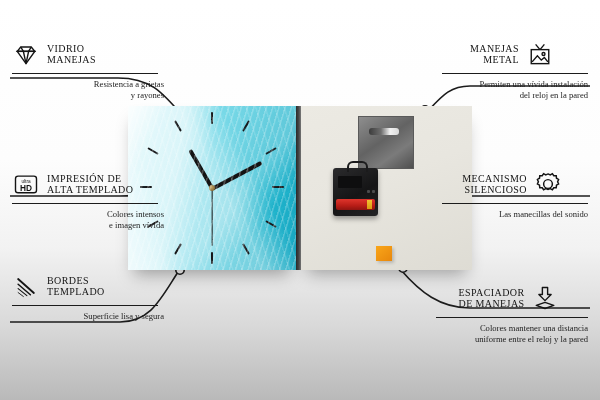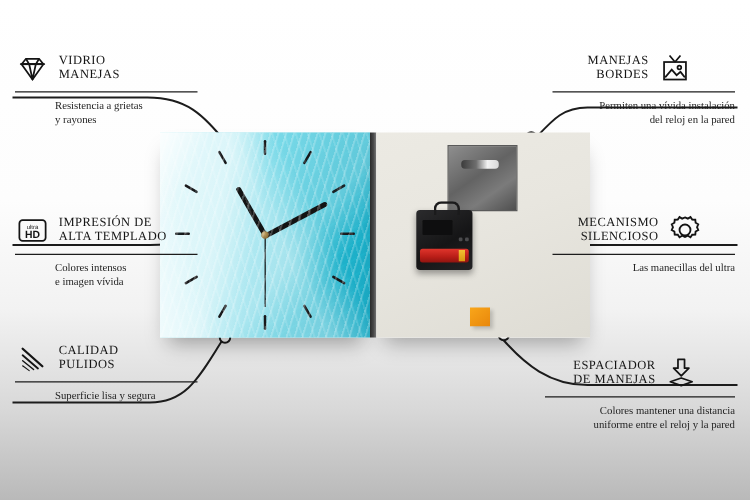--- a/index.html
+++ b/index.html
@@ -68,21 +68,21 @@
 
   
   .callout{position:absolute;}
   .ct-title{font-size:10px;font-weight:normal;letter-spacing:.4px;color:#141414;line-height:1.12;}
   .ct-title .l2{display:block;}
   .rule{height:1px;background:#1c1c1c;}
   .ct-desc{font-size:8.6px;color:#1d1d1d;line-height:1.32;font-family:"Liberation Serif",serif;}
   .head{display:flex;align-items:center;gap:7px;}
   .head.right{justify-content:center;}
   .ico{flex:0 0 auto;width:28px;height:28px;display:block;}
-  .left .ct-desc{text-align:left;margin-left:32px;}
+  .left .ct-desc{text-align:right;margin-left:32px;}
   .right .ct-title{text-align:right;}
   .right .ct-desc{text-align:right;}
 
   svg.links{position:absolute;inset:0;width:600px;height:400px;pointer-events:none;}
 </style>
 </head>
 <body>
 
 <div class="stage">
 
@@ -191,36 +191,36 @@
     <div class="head">
       <span class="ico">
         <svg viewBox="0 0 32 32" width="28" height="28" stroke="#141414" fill="none" stroke-linecap="round">
           <path d="M7 8 L25 24" stroke-width="2.1"></path>
           <path d="M7 14 L21 26" stroke-width="1.7"></path>
           <path d="M7 19 L17 27" stroke-width="1.3"></path>
           <path d="M7 23.5 L13 28" stroke-width="1"></path>
         </svg>
       </span>
       <span class="ct-title">
-        <span>CALIDAD</span>
-        <span class="l2">PULIDOS</span>
+        <span>BORDES</span>
+        <span class="l2">TEMPLADO</span>
       </span>
     </div>
     <div class="rule" style="margin:5px 0 5px 0;width:146px;"></div>
     <div class="ct-desc">
       <div>Superficie lisa y segura</div>
       <div></div>
     </div>
   </div>
 
   <div class="callout right" style="left:436px;top:40px;width:152px;">
     <div class="head right">
       <span class="ct-title">
         <span>MANEJAS</span>
-        <span class="l2">BORDES</span>
+        <span class="l2">METAL</span>
       </span>
       <span class="ico">
         <svg viewBox="0 0 32 32" width="28" height="28" fill="none" stroke="#141414" stroke-width="1.6">
           <rect x="6" y="11" width="20" height="16"></rect>
           <path d="M16 11 L11 5 M16 11 L21 5"></path>
           <circle cx="20" cy="16" r="1.7"></circle>
           <path d="M7 25 L13 18 L17.5 23 L21 20 L25 25"></path>
         </svg>
       </span>
     </div>
@@ -239,21 +239,21 @@
       </span>
       <span class="ico">
         <svg viewBox="0 0 32 32" width="28" height="28" fill="none" stroke="#141414" stroke-width="1.7">
           <path d="M16 4.5 l2.6 1.1 2.4-1.4 1.6 2.3 2.8.1.3 2.8 2.4 1.4-1.1 2.6 1.1 2.6-2.4 1.4-.3 2.8-2.8.1-1.6 2.3-2.4-1.4-2.6 1.1-2.6-1.1-2.4 1.4-1.6-2.3-2.8-.1-.3-2.8-2.4-1.4 1.1-2.6-1.1-2.6 2.4-1.4.3-2.8 2.8-.1 1.6-2.3 2.4 1.4z"></path>
           <circle cx="16" cy="16" r="5"></circle>
         </svg>
       </span>
     </div>
     <div class="rule" style="margin:5px 0 5px auto;width:146px;"></div>
     <div class="ct-desc">
-      <div>Las manecillas del ultra</div>
+      <div>Las manecillas del sonido</div>
     </div>
   </div>
 
   <div class="callout right" style="left:430px;top:284px;width:158px;">
     <div class="head right">
       <span class="ct-title">
         <span>ESPACIADOR</span>
         <span class="l2">DE MANEJAS</span>
       </span>
       <span class="ico">

